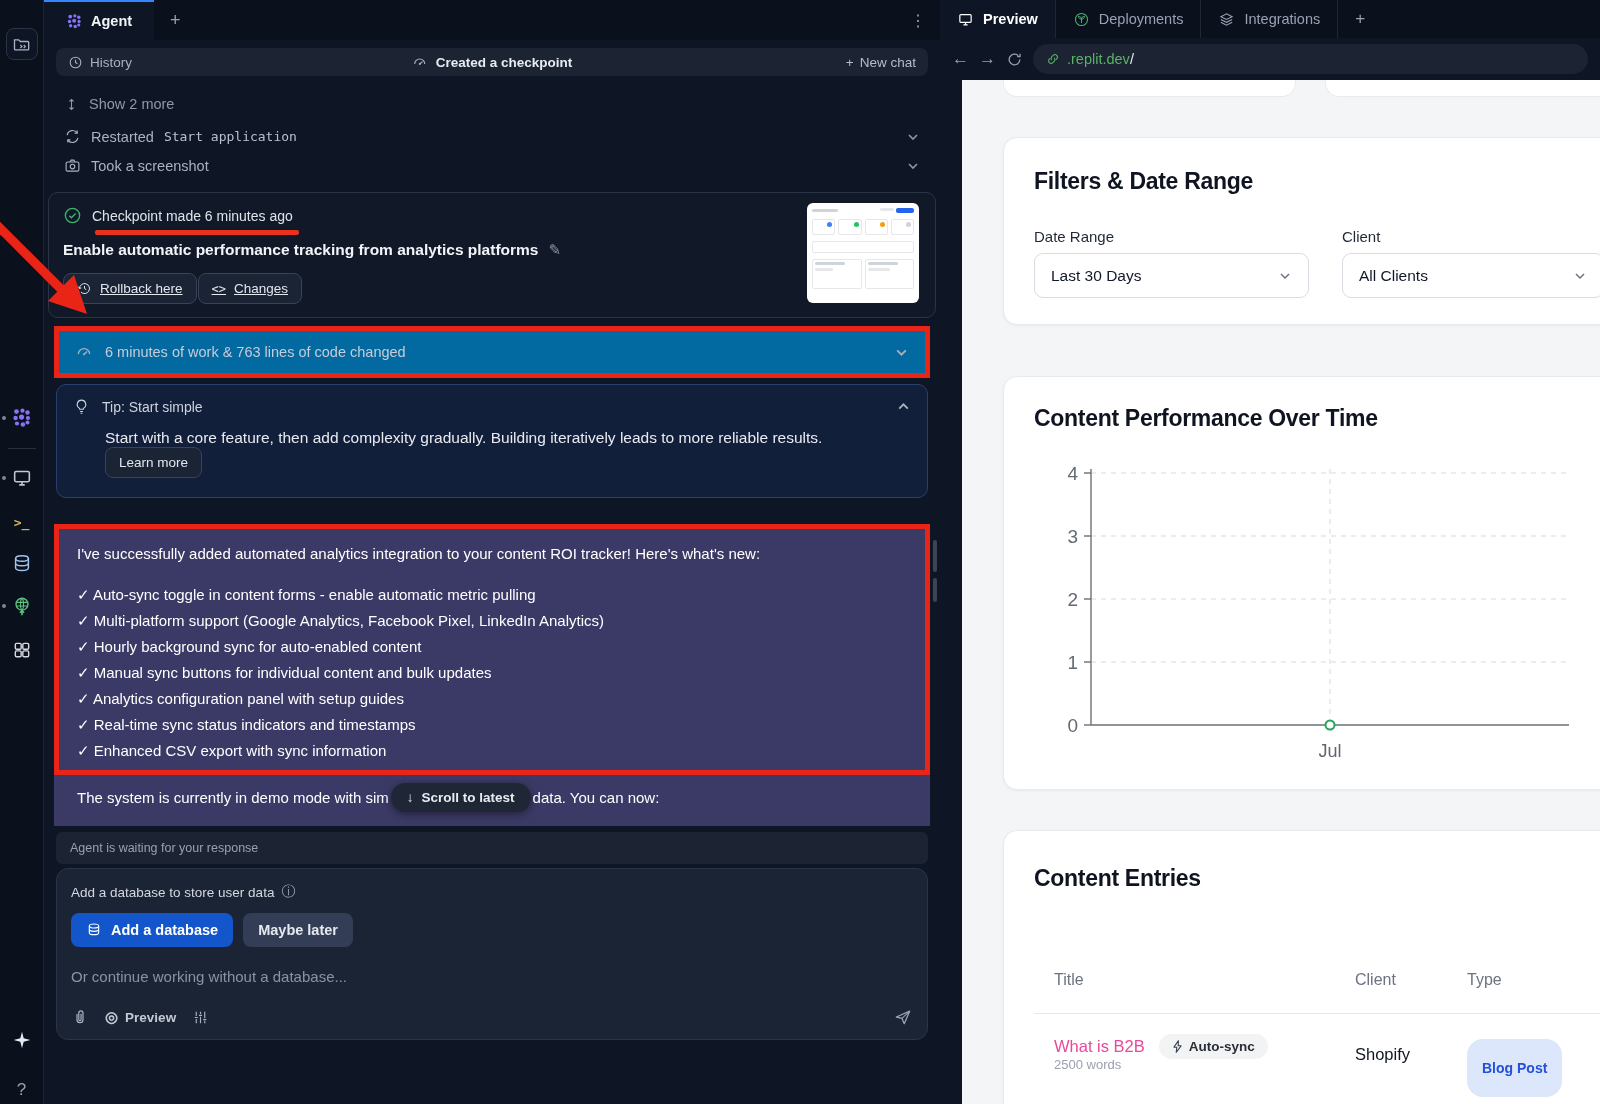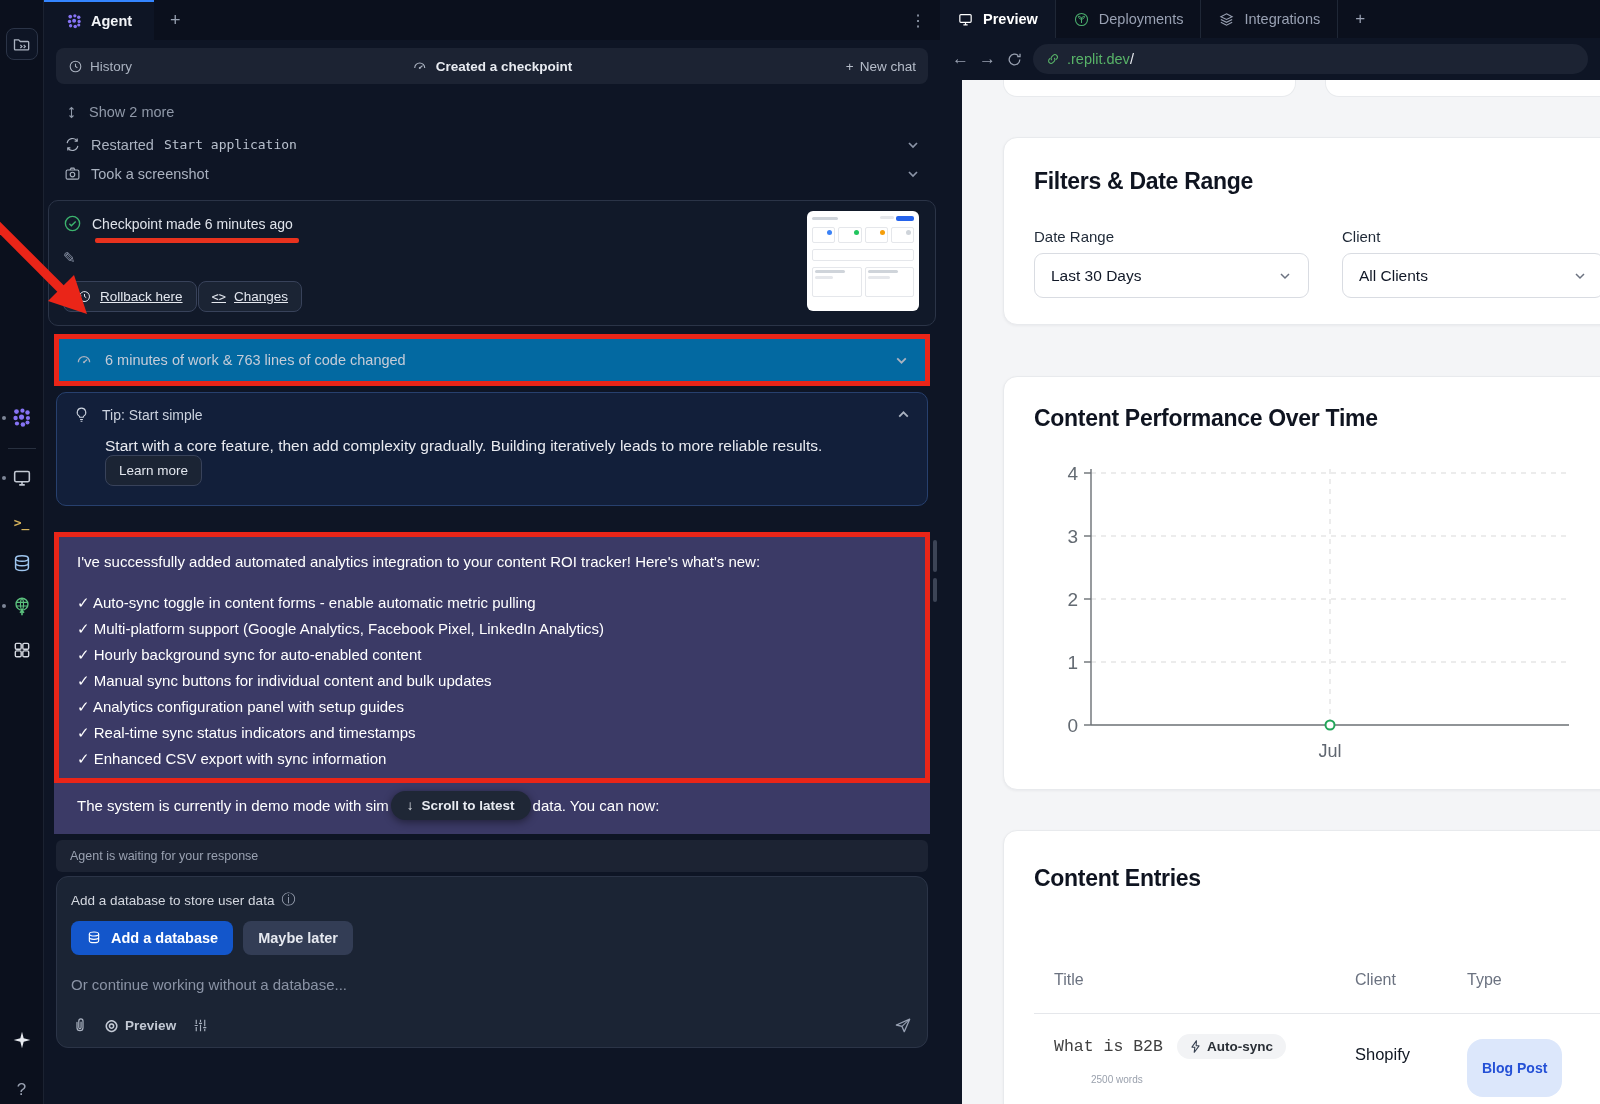--- a/index.html
+++ b/index.html
@@ -13,21 +13,21 @@
   .rail-dot { position:absolute; left:2px; width:4px; height:4px; border-radius:50%; background:#7d8596; }
   .rail-div { position:absolute; left:8px; width:28px; height:1px; background:#28303f; }
 
   
   .left-panel { position:absolute; left:44px; top:0; width:896px; height:100%; background:#0e1525; }
   .tabbar { height:40px; background:#0b101d; display:flex; align-items:stretch; }
   .tab-active { display:flex; align-items:center; gap:8px; padding:0 22px; background:#0e1525; border-top:2px solid #3485ff; color:#f2f4f8; font-size:14.5px; font-weight:bold; }
   .tab-plus { display:flex; align-items:center; padding:0 16px; color:#98a1b1; font-size:18px; }
   .tab-kebab { margin-left:auto; display:flex; align-items:center; padding:0 14px; color:#98a1b1; font-size:16px; }
 
-  .history-bar { position:relative; margin:8px 12px 0; height:36px; background:#1c2333; border-radius:8px; display:flex; align-items:center; padding:0 12px; color:#aab2c0; font-size:13.5px; }
+  .history-bar { position:relative; margin:8px 12px 0; height:28px; background:#1c2333; border-radius:8px; display:flex; align-items:center; padding:0 12px; color:#aab2c0; font-size:13.5px; }
   .hb-center { position:absolute; left:50%; transform:translateX(-50%); display:flex; gap:8px; align-items:center; color:#e8ebf1; font-weight:bold; }
   .hb-right { margin-left:auto; display:flex; gap:6px; align-items:center; color:#b6bdca; }
 
   .event-row { display:flex; align-items:center; gap:10px; margin:0 12px; padding:6px 8px; color:#aab2c0; font-size:14.5px; }
   .event-row .chev { margin-left:auto; }
   .mono { font-family:"DejaVu Sans Mono", monospace; font-size:13px; color:#b9c1ce; }
   .muted-row { color:#8f98a8; }
 
   .cp-card { position:relative; margin:12px 4px 0; border:1px solid #2b3447; background:#111929; border-radius:10px; padding:13px 14px; min-height:120px; }
   .cp-head { display:flex; align-items:center; gap:10px; color:#dfe3ea; font-size:14px; }
@@ -101,23 +101,23 @@
 
   .chart-card { top:296px; height:414px; }
   .chart-card h2 { position:absolute; left:30px; top:28px; }
   .chart-svg { position:absolute; left:30px; top:80px; }
 
   .entries-card { top:750px; height:330px; }
   .entries-card h2 { position:absolute; left:30px; top:34px; }
   .e-header { position:absolute; top:140px; font-size:16px; color:#6b7280; }
   .e-divider { position:absolute; left:30px; right:0; top:182px; height:1px; background:#e5e7eb; }
   .e-title-row { position:absolute; left:50px; top:203px; display:flex; align-items:center; gap:14px; }
-  .e-title { font-size:16.5px; color:#404040;font-family:Liberation Mono, monospace; }
+  .e-title { font-size:16.5px; color:#ec4899; }
   .pill-gray { display:inline-flex; align-items:center; gap:6px; background:#f2f3f5; border-radius:16px; padding:5px 13px; font-size:13.5px; font-weight:bold; color:#2a2f36; }
-  .e-words { position:absolute; left:50px; top:243px; font-size:10px; color:#9aa1ad;margin-left:37px; }
+  .e-words { position:absolute; left:50px; top:226px; font-size:13px; color:#9aa1ad; }
   .e-client { position:absolute; left:351px; top:214px; font-size:16.5px; color:#101722; }
   .pill-blue { position:absolute; left:463px; top:208px; display:inline-flex; background:#dce7fb; border-radius:16px; padding:21px 15px; font-size:14px; font-weight:bold; color:#2450d6; }
 
   .annot { position:absolute; inset:0; pointer-events:none; z-index:60; }
   .chev { display:inline-flex; }
   svg.ic { display:block; }
 </style>
 </head>
 <body>
 
@@ -271,20 +271,21 @@
     <div class="cp-card">
       <div class="cp-head">
         <svg class="ic" width="19" height="19" viewBox="0 0 24 24" style="color:#3cb46e">
             <circle cx="12" cy="12" r="9" fill="none" stroke="currentColor" stroke-width="1.7"></circle>
             <path d="M8 12.2l2.6 2.6L16 9.6" fill="none" stroke="currentColor" stroke-width="1.8"></path>
           </svg>
         <span>Checkpoint made 6 minutes ago</span>
       </div>
       <div class="cp-underline"></div>
       <div class="cp-title">
+        <span>Enable automatic performance tracking from analytics platforms</span>
         <span class="pencil">✎</span>
       </div>
       <div class="cp-btns">
         <span class="btn-outline">
           <svg class="ic" width="15" height="15" viewBox="0 0 24 24">
               <path d="M4 12a8 8 0 1 1 2.3 5.7M4 12l-1.5-3M4 12l3-1" fill="none" stroke="currentColor" stroke-width="1.6"></path>
               <path d="M12 8v4l2.8 1.8" fill="none" stroke="currentColor" stroke-width="1.6"></path>
             </svg>
           <span>Rollback here</span>
         </span>

